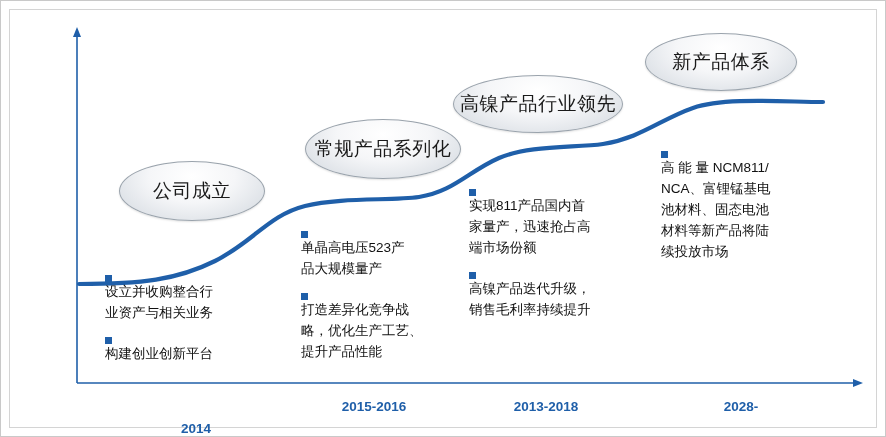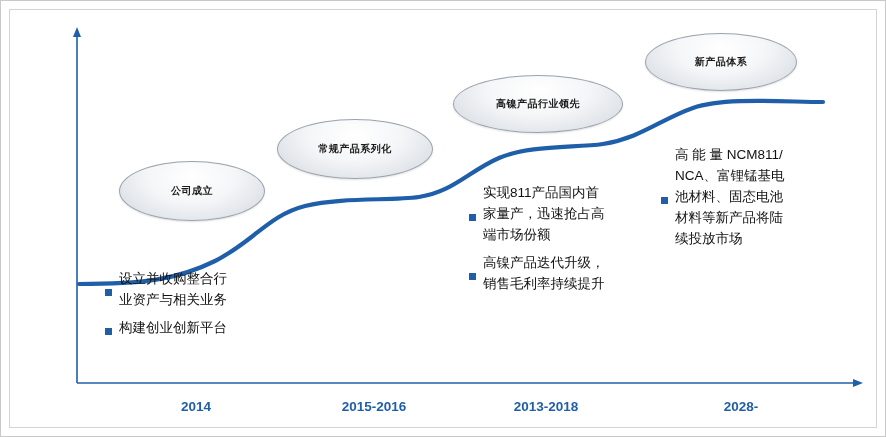--- a/index.html
+++ b/index.html
@@ -38,36 +38,37 @@
   .bubble {
     position: absolute;
     border-radius: 50%;
     border: 1px solid #9aa3ac;
     box-sizing: border-box;
     display: flex;
     align-items: center;
     justify-content: center;
     text-align: center;
     color: #1a1a1a;
-    font-weight: bold;
-    font-size: 10px;
+    font-weight: normal;
+    font-size: 19px;
     letter-spacing: 0.5px;
     background: radial-gradient(ellipse at 50% 25%, #ffffff 0%, #f5f6f8 42%, #dfe3e8 78%, #cfd5dc 100%);
     box-shadow: 0 1px 2px rgba(0,0,0,0.12);
   }
   .bullets {
     position: absolute;
     font-size: 13.5px;
     color: #111111;
     line-height: 1.55;
   }
   .bullet-row {
     display: flex;
-    align-items: center;
+    align-items: flex-start;
     margin-bottom: 7px;
+    flex-direction: column;
   }
   .bullet-mark {
     width: 7px;
     height: 7px;
     background: #1f5fa9;
     margin-right: 7px;
     margin-top: 6px;
     flex: 0 0 auto;
   }
   .bullet-text {
@@ -108,24 +109,37 @@
     <div class="bullet-row">
       <span class="bullet-mark"></span>
       <span class="bullet-text">设立并收购整合行
 业资产与相关业务</span>
     </div>
     <div class="bullet-row">
       <span class="bullet-mark"></span>
       <span class="bullet-text">构建创业创新平台</span>
     </div>
   </div>
-  <div class="xlabel" style="left:150px; top:398px; width:90px;">2014</div>
+  <div class="xlabel" style="left:150px; top:420px; width:90px;">2014</div>
 
-  <div class="bubble" style="left:276px; top:118px; width:156px; height:60px;">
+  <div class="bubble" style="left:304px; top:118px; width:156px; height:60px;">
     <span>常规产品系列化</span>
+  </div>
+  <div class="bullets" style="left:300px; top:224px; width:182px;">
+    <div class="bullet-row">
+      <span class="bullet-mark"></span>
+      <span class="bullet-text">单晶高电压523产
+品大规模量产</span>
+    </div>
+    <div class="bullet-row">
+      <span class="bullet-mark"></span>
+      <span class="bullet-text">打造差异化竞争战
+略，优化生产工艺、
+提升产品性能</span>
+    </div>
   </div>
   <div class="xlabel" style="left:318px; top:398px; width:110px;">2015-2016</div>
 
   <div class="bubble" style="left:452px; top:74px; width:170px; height:58px;">
     <span>高镍产品行业领先</span>
   </div>
   <div class="bullets" style="left:468px; top:182px; width:186px;">
     <div class="bullet-row">
       <span class="bullet-mark"></span>
       <span class="bullet-text">实现811产品国内首

